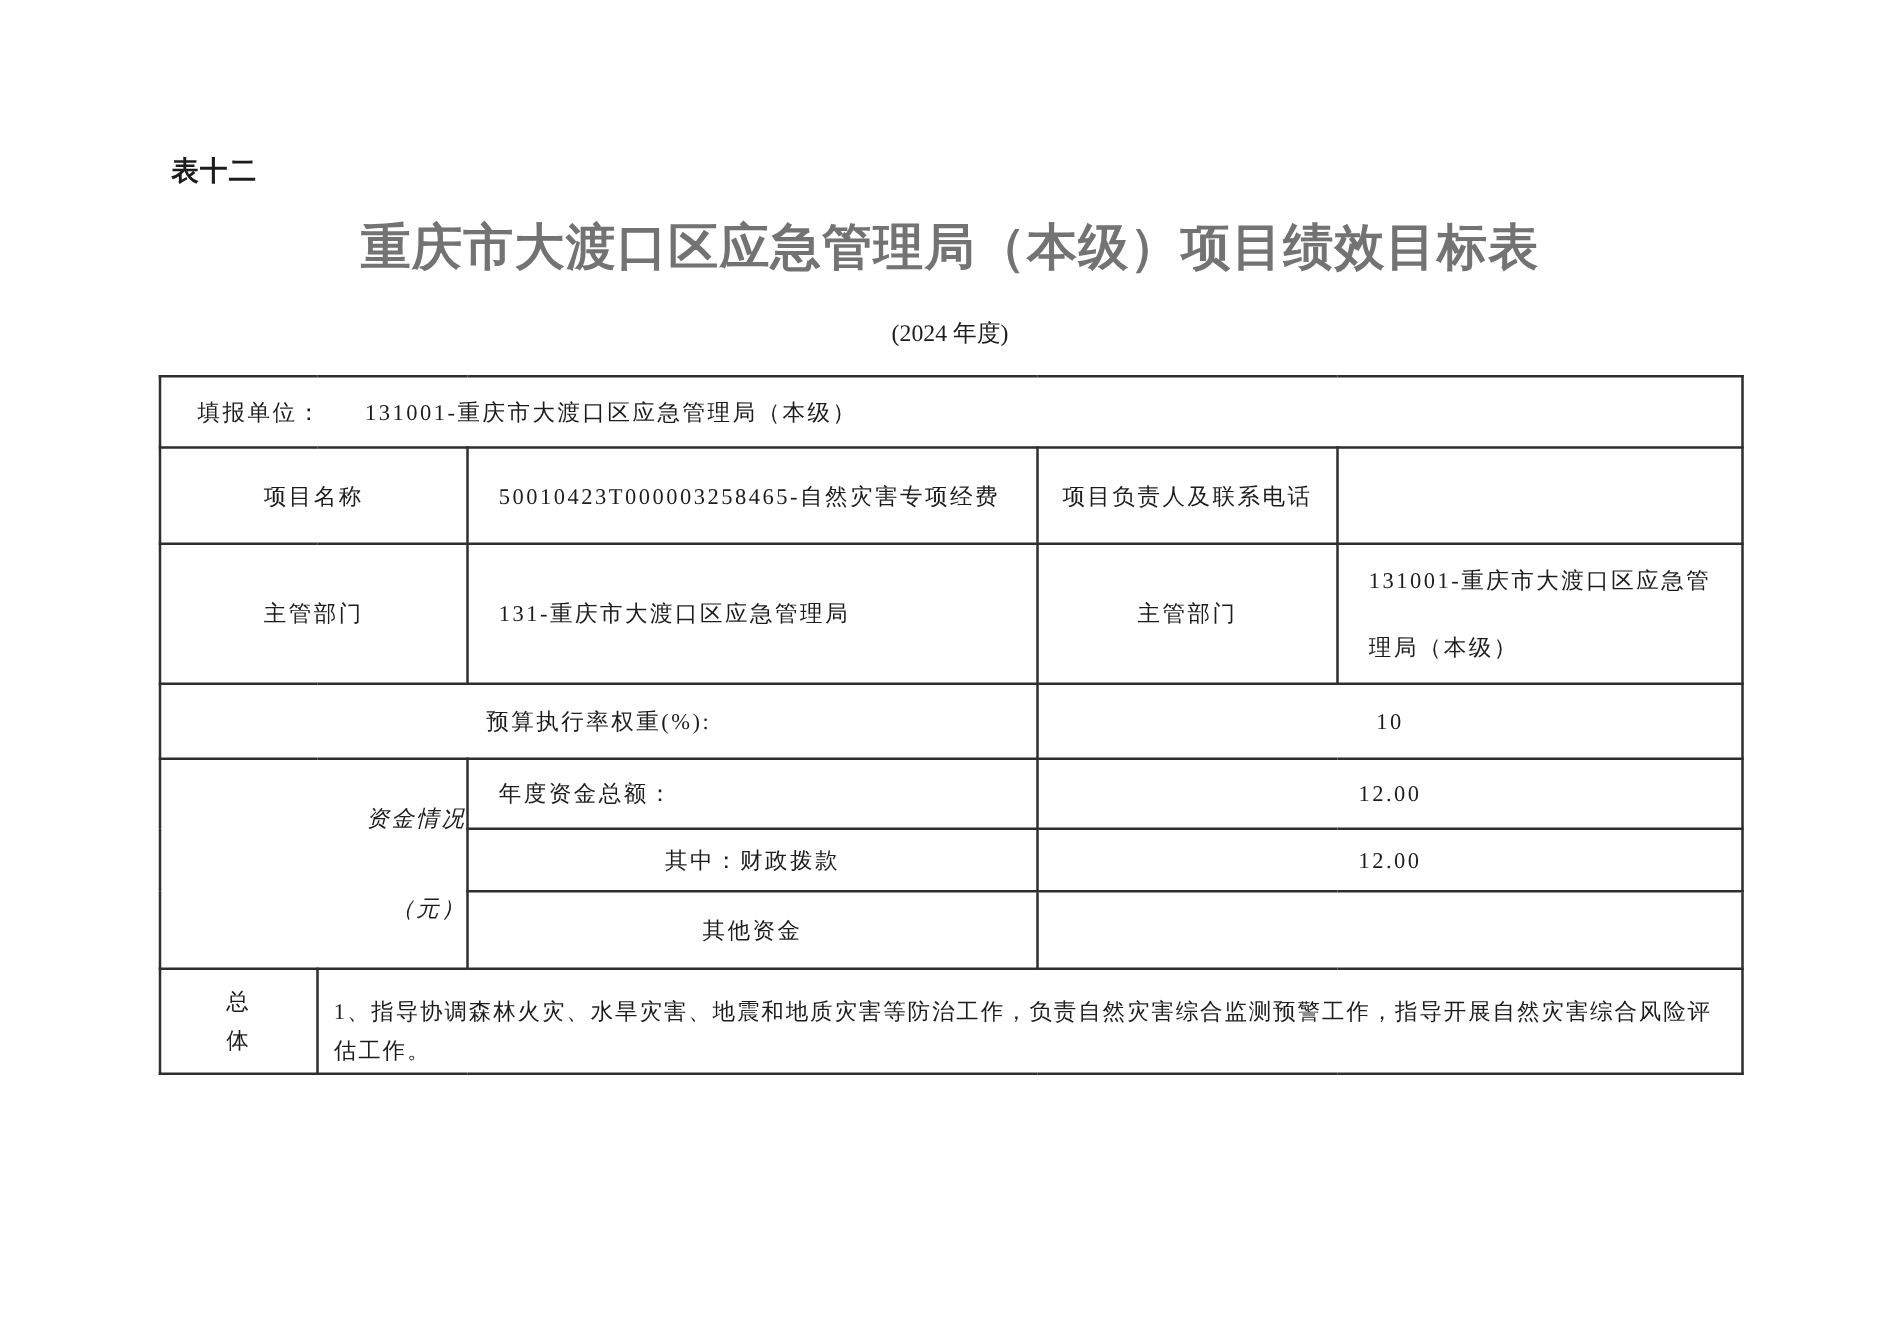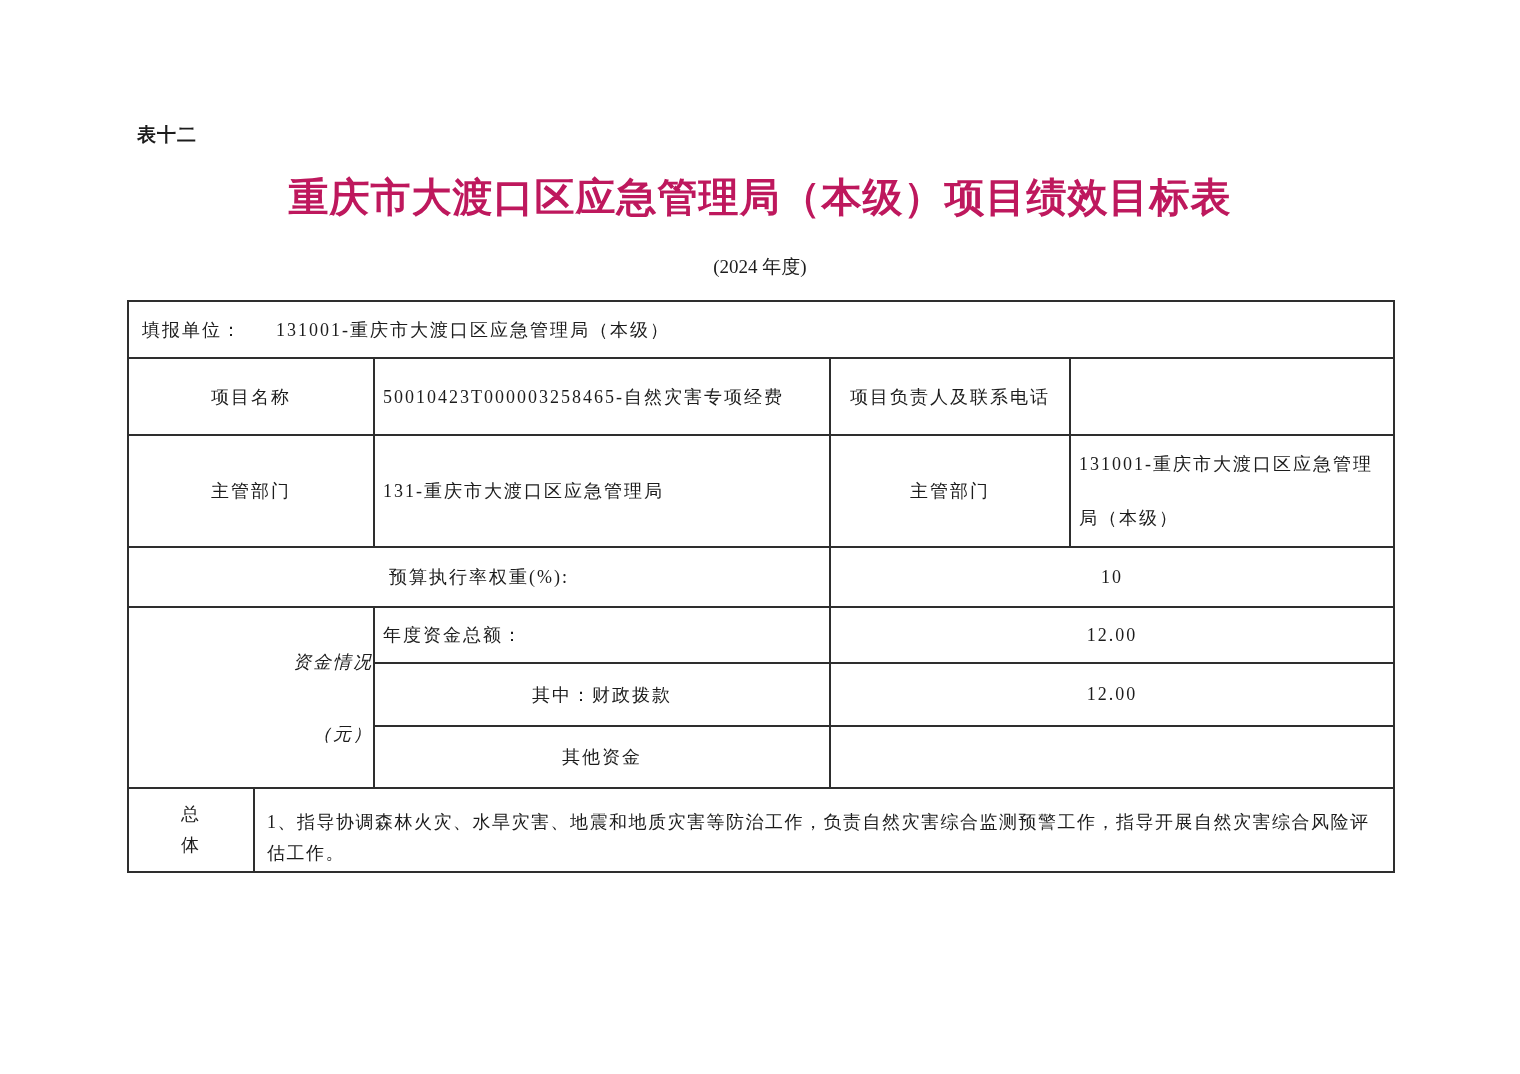--- a/index.html
+++ b/index.html
@@ -7,54 +7,54 @@
     width: 1520px; height: 1074px;
     background: #ffffff;
     color: #1c1c1c;
     font-family: "Liberation Serif", "DejaVu Serif", serif;
     position: relative;
     overflow: hidden;
   }
   .doc-tag {
     position: absolute; left: 137px; top: 122px;
     font-family: "DejaVu Sans", "Liberation Sans", sans-serif;
-    font-size: 19px; font-weight: 600; letter-spacing: 1px;
+    font-size: 22px; font-weight: 600; letter-spacing: 1px;
   }
   .doc-title {
     position: absolute; left: 0; top: 170px; width: 1520px;
     text-align: center;
     font-size: 40px; font-weight: bold; letter-spacing: 1px;
-    color: #be185d;
+    color: #737373;
   }
   .doc-subtitle {
     position: absolute; left: 0; top: 254px; width: 1520px;
     text-align: center;
     font-size: 19px;
   }
   table.main {
     position: absolute; left: 127px; top: 300px;
     width: 1266px;
     border-collapse: collapse; table-layout: fixed;
   }
   td {
     border: 2px solid #2e2e2e;
     font-size: 18px;
     letter-spacing: 2px;
     padding: 0;
     vertical-align: middle;
     overflow: hidden;
   }
   td.center { text-align: center; }
-  td.left   { text-align: left; padding-left: 8px; padding-right: 6px; }
+  td.left   { text-align: left; padding-left: 24px; padding-right: 6px; }
   .row-fill  { height: 57px; }
   .row-proj  { height: 77px; }
   .row-dept  { height: 112px; }
   .row-rate  { height: 60px; }
   .row-total { height: 56px; }
-  .row-fisc  { height: 63px; }
+  .row-fisc  { height: 50px; }
   .row-other { height: 62px; margin-top: 48px; }
   .row-over  { height: 84px; }
   .fill-label { margin-left: 5px; }
   .fill-value { margin-left: 34px; }
   td.impl-value { line-height: 54px; }
   td.funds-cell { text-align: right; line-height: 72px; font-style: italic; }
   td.funds-cell span { display: block; }
   td.overall-cell { text-align: center; line-height: 31px; }
   td.overall-cell span { display: block; }
   td.overall-text {

